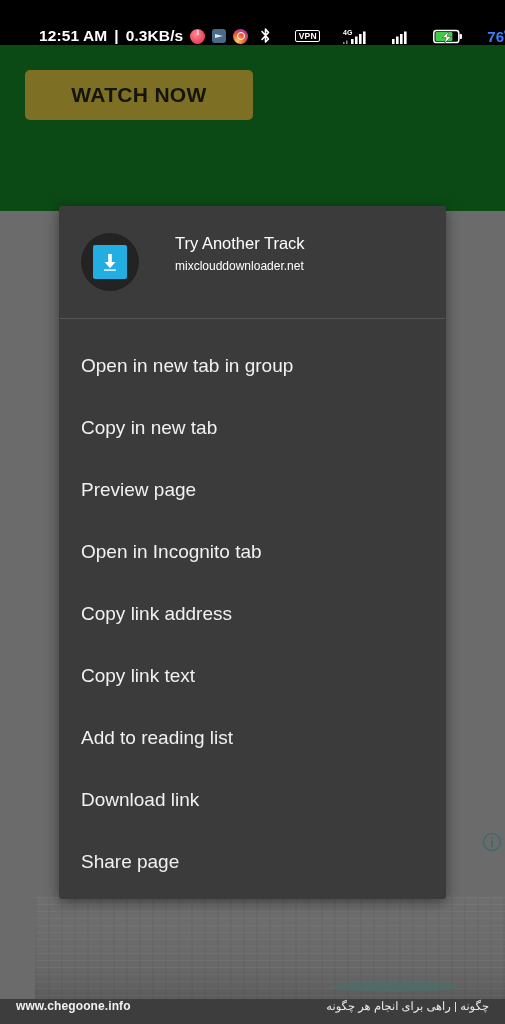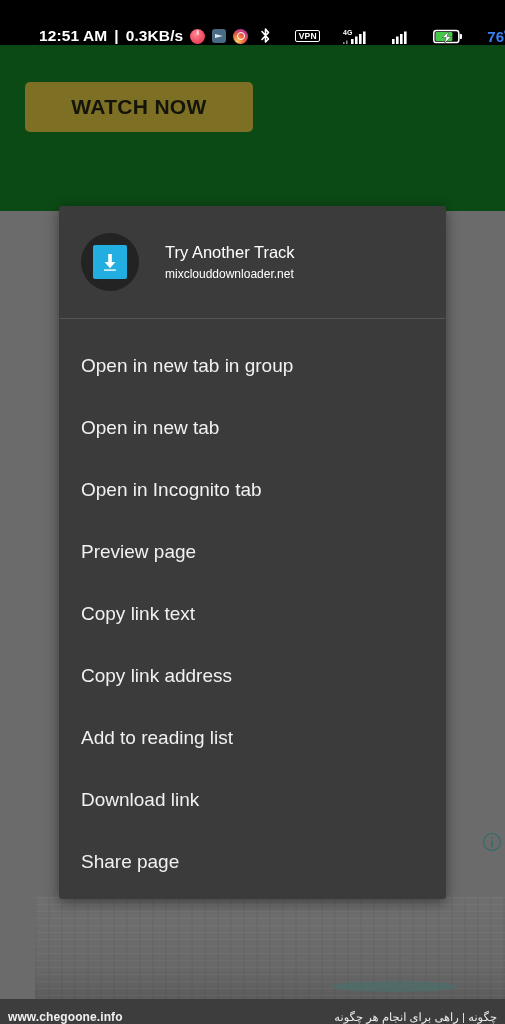--- a/index.html
+++ b/index.html
@@ -83,21 +83,21 @@
     position:absolute; left:0; top:45px;
     width:505px; height:979px;
     background:#6b6b6b;
   }
   #green-banner {
     position:absolute; left:0; top:0;
     width:505px; height:166px;
     background:#0b4a15;
   }
   #watch-now {
-    position:absolute; left:25px; top:37px;
+    position:absolute; left:25px; top:25px;
     width:228px; height:50px;
     background:#7d7025;
     border-radius:5px;
     display:flex; align-items:center; justify-content:center;
     color:#14140a;
     font-size:21px; font-weight:bold;
     letter-spacing:0.3px;
   }
   #content-area {
     position:absolute; left:0; top:166px;
@@ -136,43 +136,43 @@
   #info-icon {
     position:absolute; right:2px; top:786px;
     width:22px; height:22px;
   }
 
   
   #footer {
     position:absolute; left:0; bottom:0;
     width:505px; height:25px;
     background:#3d3d3d;
-    display:flex; align-items:flex-end;
-    padding:0 8px;
+    display:flex; align-items:flex-start;
+    padding:0 16px;
     color:#f0f0f0;
   }
   #footer-site { font-size:12px; font-weight:bold; letter-spacing:.1px; }
   #footer-tagline {
     margin-left:auto; font-size:11.5px;
     direction:rtl; color:#ebebeb;
   }
 
   
   #context-menu {
     position:absolute; left:59px; top:206px;
     width:387px; height:693px;
     background:#3b3b3b;
     border-radius:3px;
     box-shadow:0 3px 14px rgba(0,0,0,.45);
     overflow:hidden;
   }
   #menu-header {
-    display:flex; align-items:center;
+    display:flex; 
     padding:27px 20px 27px 22px;
-    gap:26px;
+    gap:36px;
   }
   #site-avatar {
     width:58px; height:58px; border-radius:50%;
     background:#232323;
     display:flex; align-items:center; justify-content:center;
     flex:0 0 auto;
   }
   #site-avatar .dl-square {
     width:34px; height:34px; border-radius:2px;
     background:#22aee0;
@@ -295,24 +295,24 @@
       <div id="menu-header-text">
         <div id="menu-title">Try Another Track</div>
         <div id="menu-subtitle">mixclouddownloader.net</div>
       </div>
     </div>
 
     <div id="menu-divider"></div>
 
     <div id="menu-list">
       <div class="menu-item">Open in new tab in group</div>
-      <div class="menu-item">Open in new tab</div>
+      <div class="menu-item">Copy in new tab</div>
+      <div class="menu-item">Preview page</div>
       <div class="menu-item">Open in Incognito tab</div>
-      <div class="menu-item">Preview page</div>
+      <div class="menu-item">Copy link address</div>
       <div class="menu-item">Copy link text</div>
-      <div class="menu-item">Copy link address</div>
       <div class="menu-item">Add to reading list</div>
       <div class="menu-item">Download link</div>
       <div class="menu-item">Share page</div>
     </div>
   </div>
 
 </div>
 
 </body></html>

